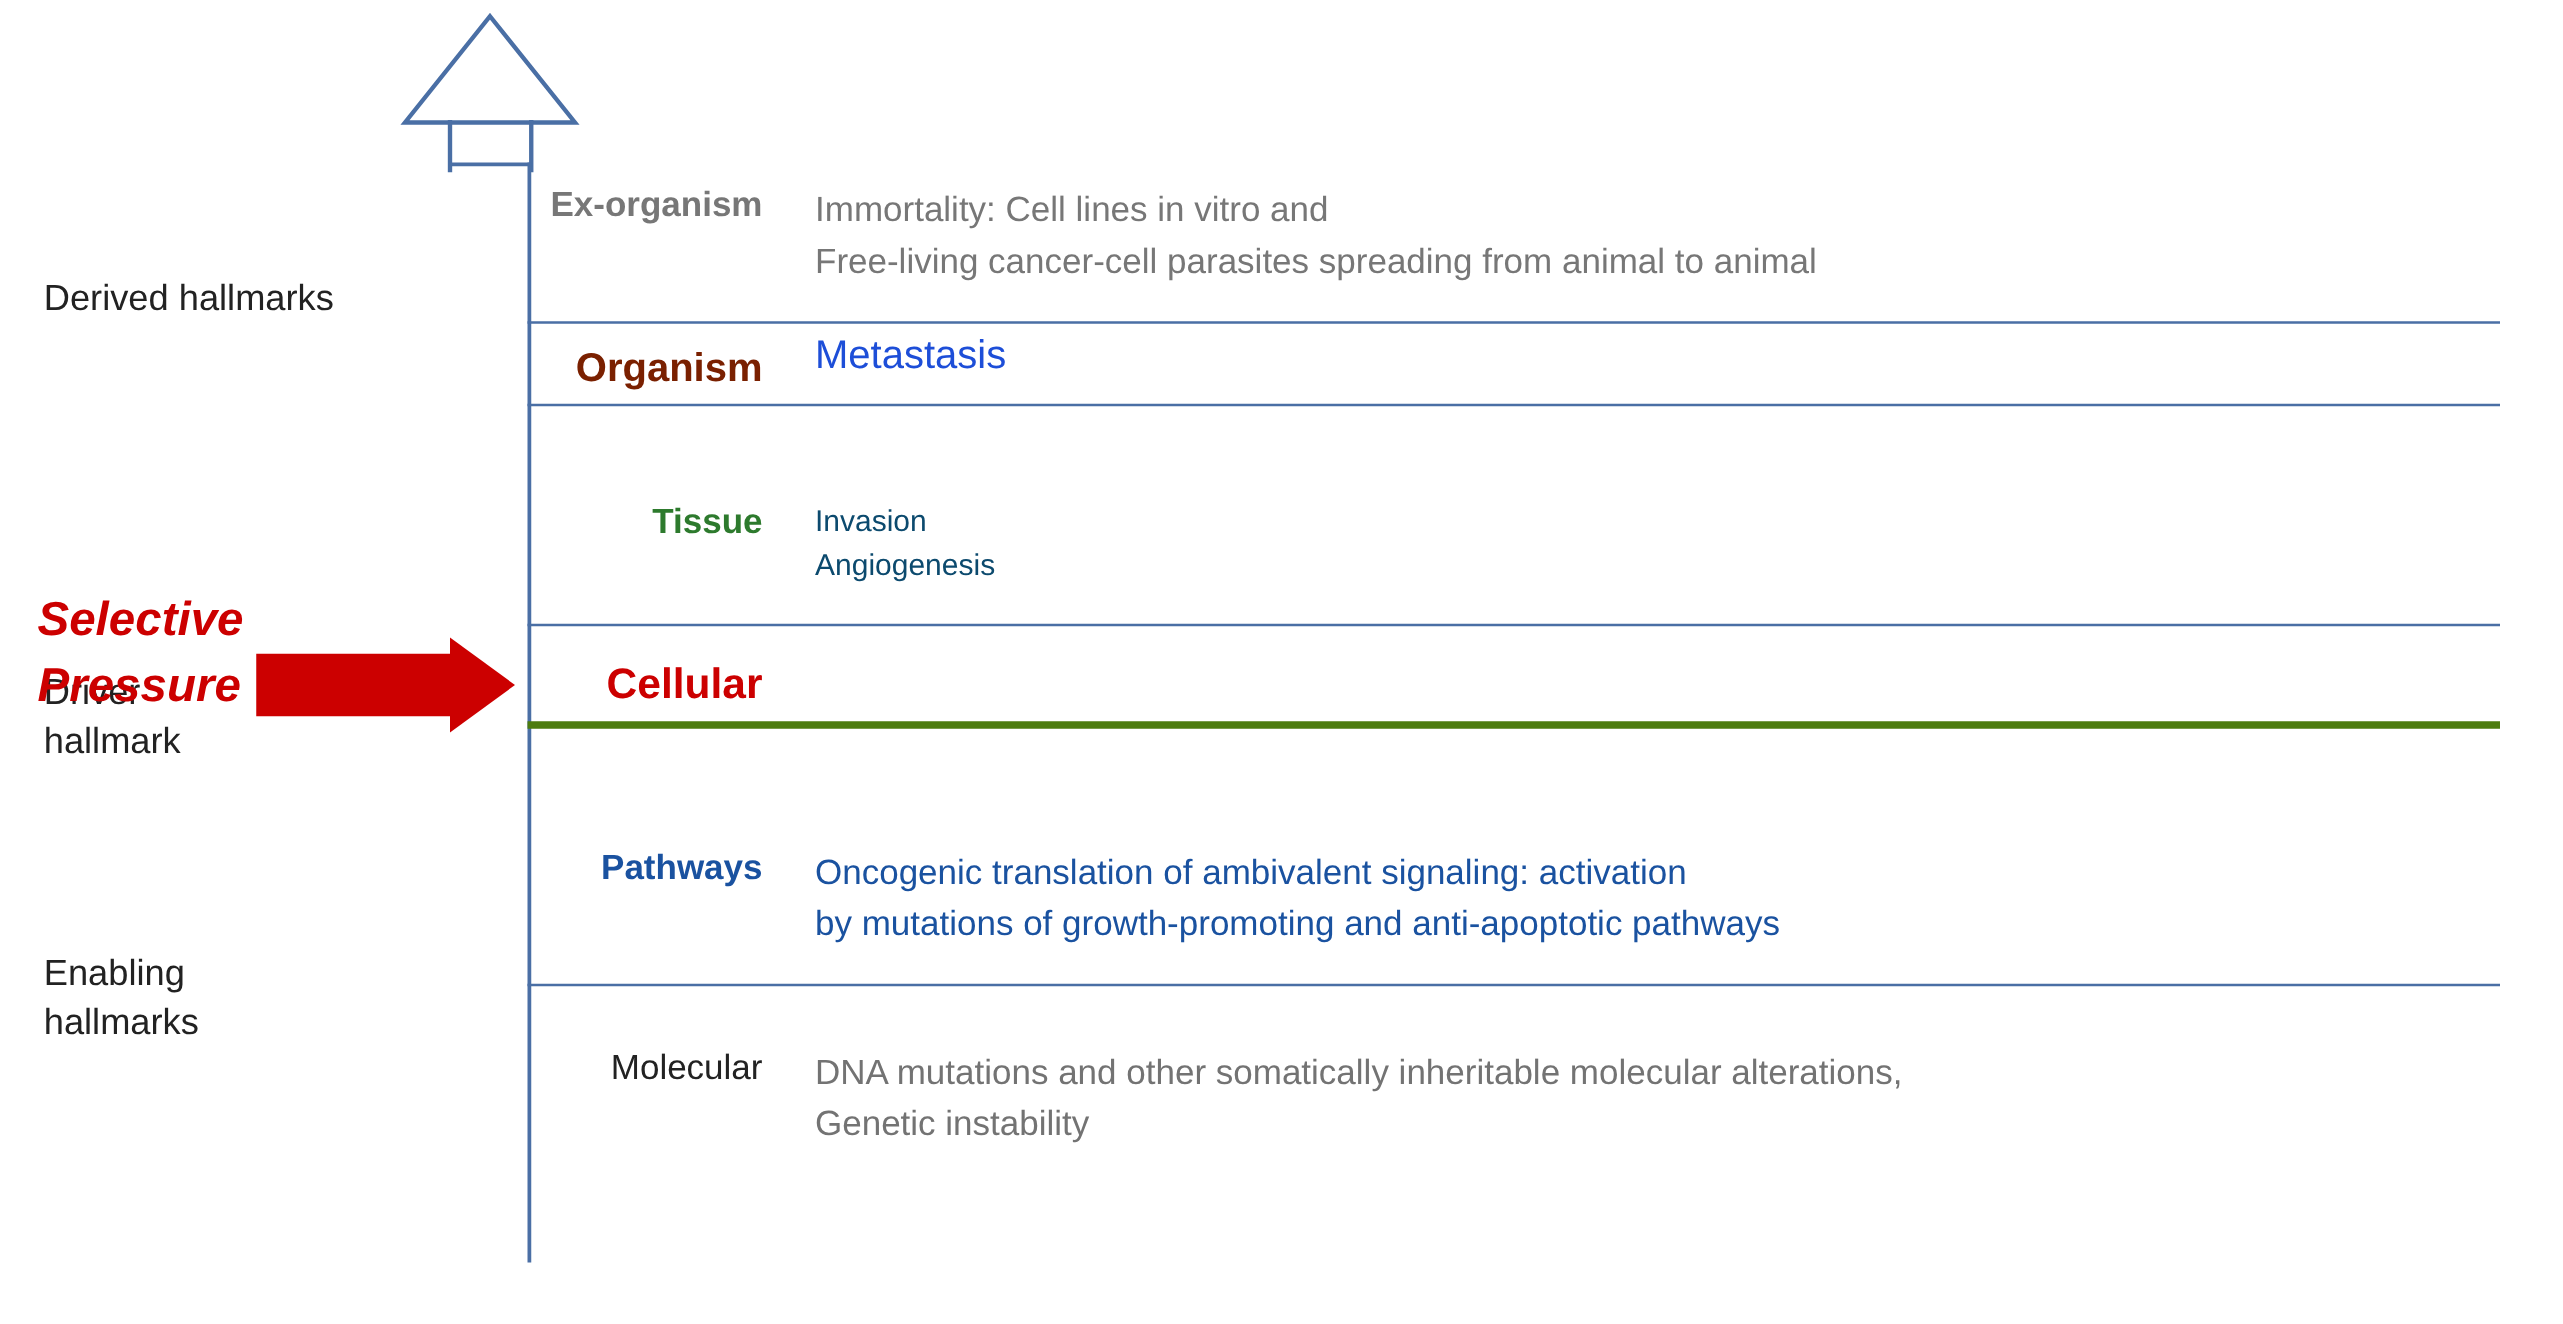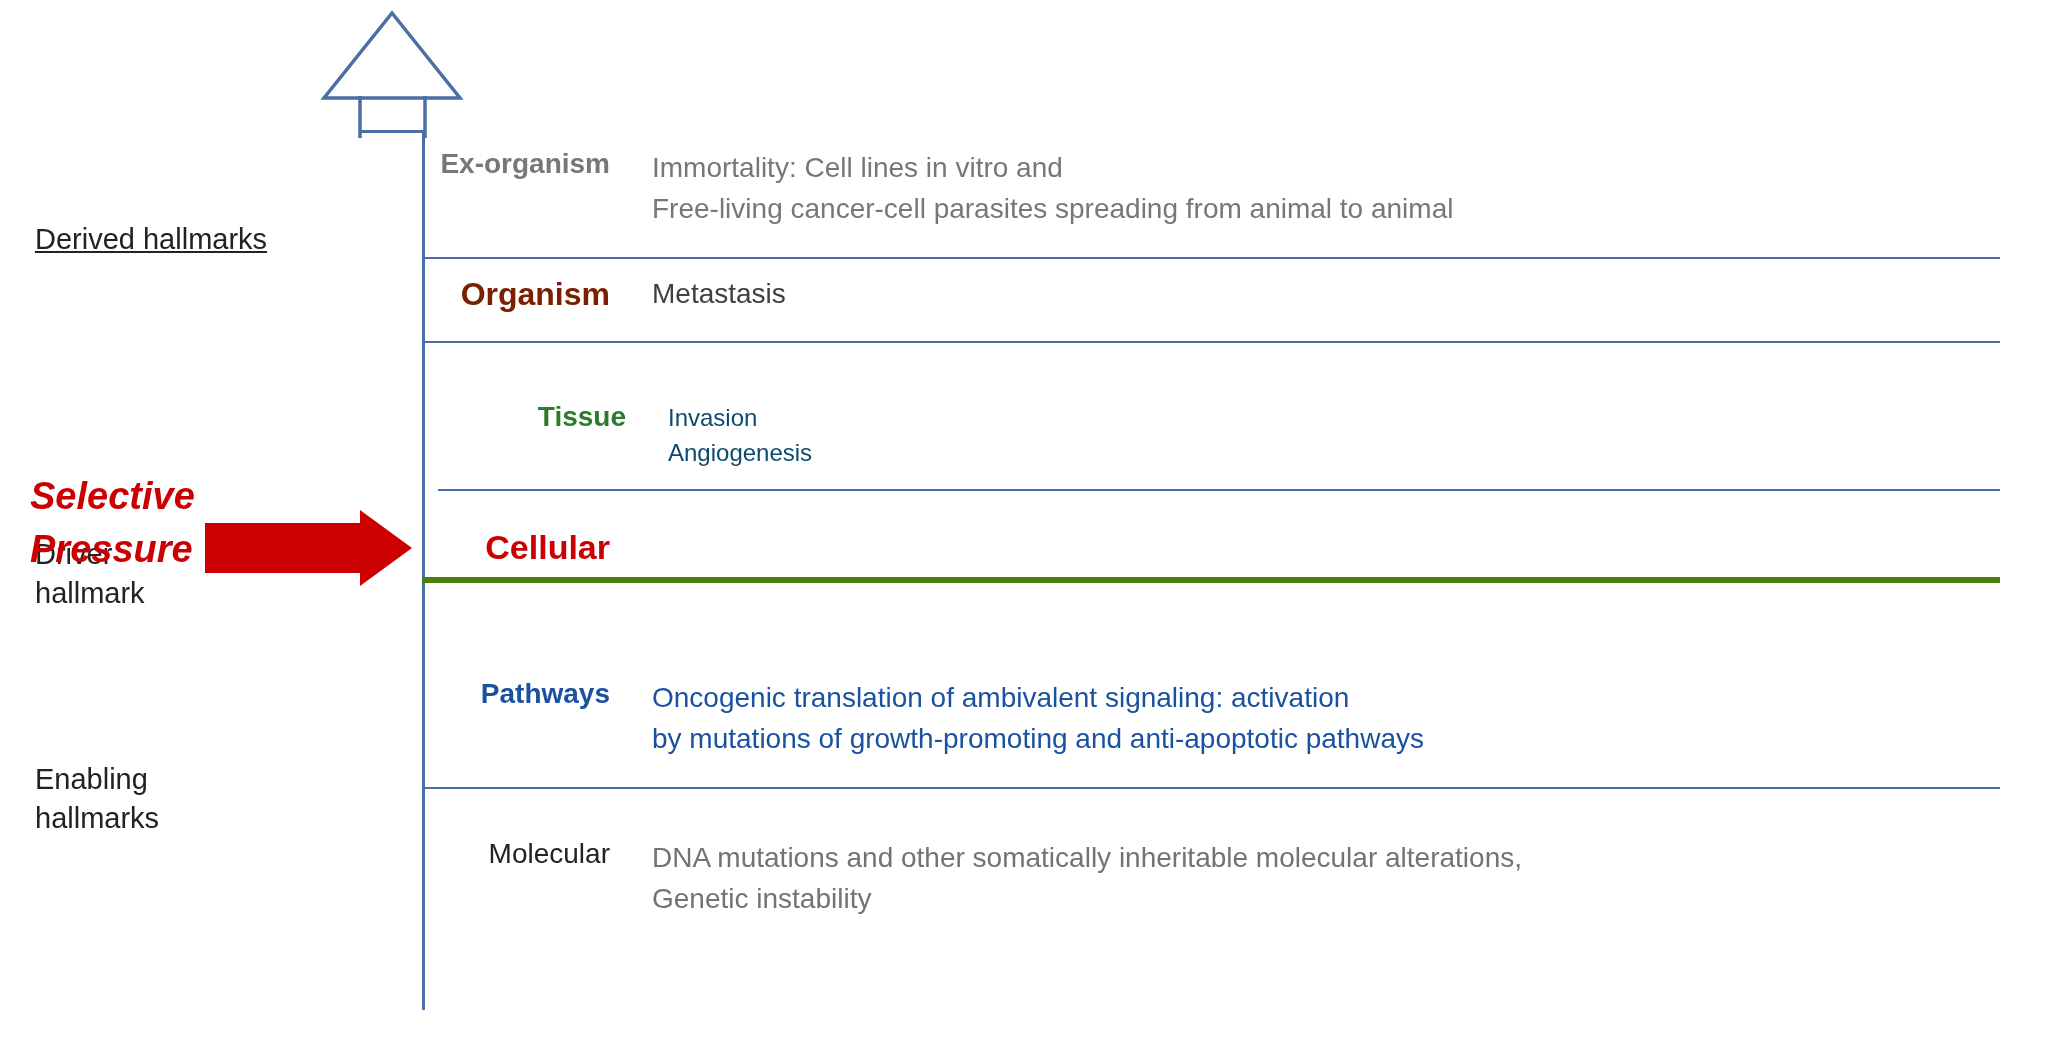--- a/index.html
+++ b/index.html
@@ -31,21 +31,21 @@
     <line x1="55" y1="88" x2="55" y2="130" stroke="#4a6fa5" stroke-width="3.5"></line>
 
     <line x1="120" y1="88" x2="120" y2="130" stroke="#4a6fa5" stroke-width="3.5"></line>
   </svg>
 
   <div style="position:absolute; left:422px; top:130px; width:3px; height:880px; background:#4a6fa5;"></div>
 
   <div style="position:absolute; left:360px; top:130px; width:65px; height:3px; background:#4a6fa5;"></div>
   <div style="position:absolute; left:422px; top:130px; width:3px; height:0px; background:#4a6fa5;"></div>
 
-  <div style="position:absolute; top:220px; left:35px; font-size:29px; color:#222; line-height:1.35;text-decoration:underline;">
+  <div style="position:absolute; top:220px; left:35px; font-size:29px; color:#222; line-height:1.35;">
     <span>Derived
 hallmarks</span>
   </div>
 
   <div style="position:absolute; top:535px; left:35px; font-size:29px; color:#222; line-height:1.35;">Driver<br>hallmark</div>
 
   <div style="position:absolute; top:760px; left:35px; font-size:29px; color:#222; line-height:1.35;">Enabling<br>hallmarks</div>
 
   <div style="position:absolute; top:470px; left:30px; font-size:38px; color:#cc0000; font-style:italic; font-weight:bold; line-height:1.4;">
     <em>Selective<br>Pressure</em>
@@ -63,26 +63,26 @@
     <div style="flex:1; padding:18px 30px; font-size:28px; color:#777; line-height:1.45;">
       Immortality: Cell lines in vitro and<br>
       Free-living cancer-cell parasites spreading from animal to animal
     </div>
   </div>
 
   <div style="position:absolute; top:258px; left:422px; right:50px; display:flex; align-items:flex-start; border-bottom: 2px solid #4a6fa5; padding-bottom:10px;">
     <div style="width:200px; padding: 18px 12px 0 10px; font-size:32px; font-weight:bold; color:#7a2000; text-align:right; flex-shrink:0;">
       Organism
     </div>
-    <div style="flex:1; padding:16px 30px; font-size:28px; color:#404040; line-height:1.45;">
+    <div style="flex:1; padding:2px 30px; font-size:32px; color:#1d4ed8; line-height:1.45;">
       Metastasis
     </div>
   </div>
 
-  <div style="position:absolute; top:383px; left:438px; right:50px; display:flex; align-items:flex-start; border-bottom: 2px solid #4a6fa5; ">
+  <div style="position:absolute; top:383px; left:422px; right:50px; display:flex; align-items:flex-start; border-bottom: 2px solid #4a6fa5; padding-bottom:10px;">
     <div style="width:200px; padding: 18px 12px 0 10px; font-size:28px; font-weight:bold; color:#2d7a2d; text-align:right; flex-shrink:0;">
       Tissue
     </div>
     <div style="flex:1; padding:18px 30px; font-size:24px; color:#0c4a6e; line-height:1.45;">
       Invasion<br>
       Angiogenesis
     </div>
   </div>
 
   <div style="position:absolute; top:510px; left:422px; right:50px; display:flex; align-items:flex-start; border-bottom: 6px solid #4d7c0f; padding-bottom:10px;">

